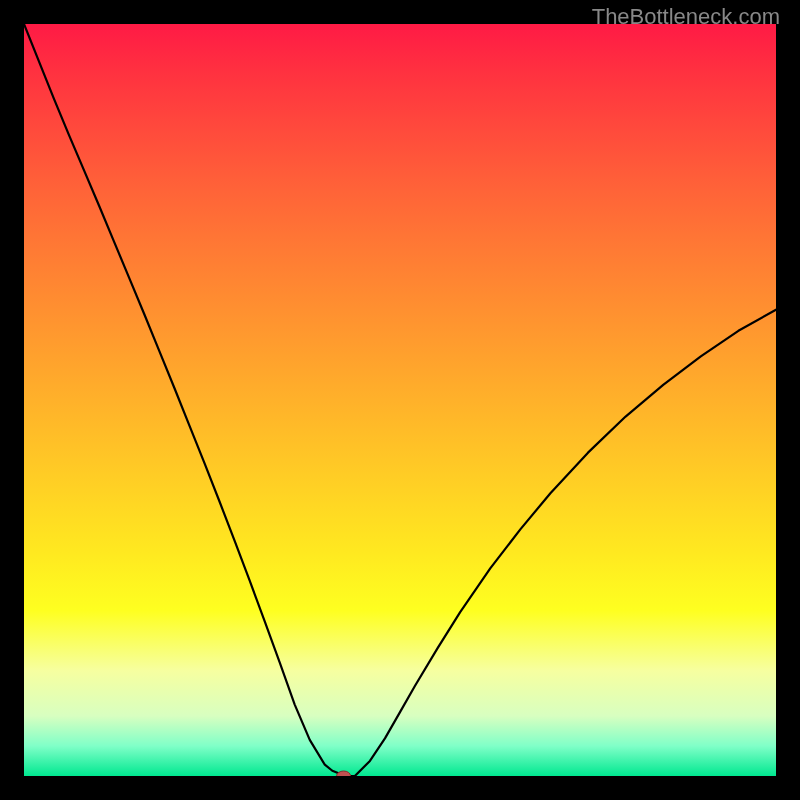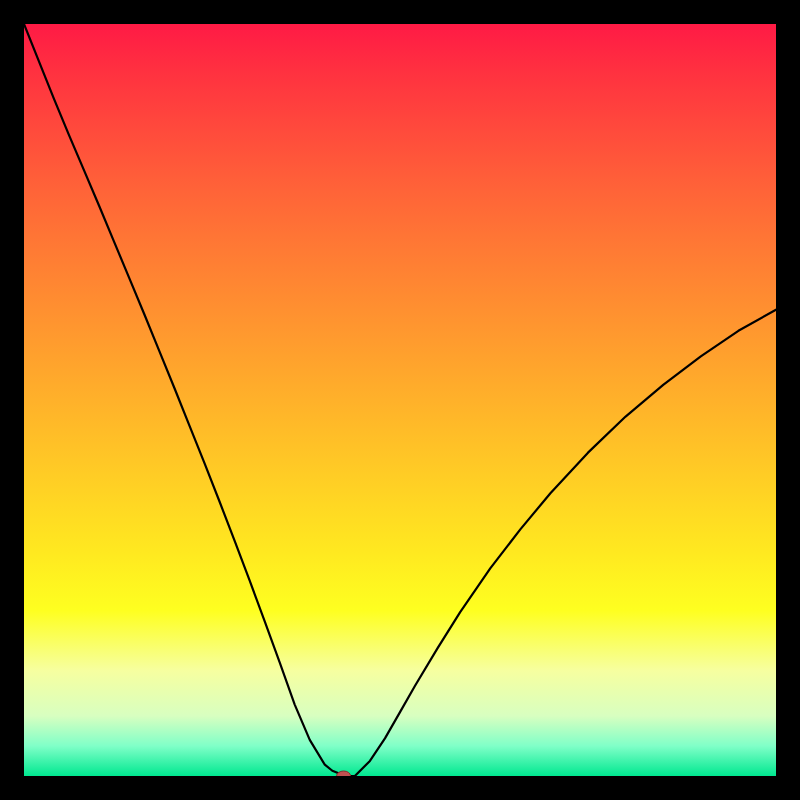--- a/index.html
+++ b/index.html
@@ -63,20 +63,21 @@
   .dot {
     fill: #c05050;
     stroke: #803030;
     stroke-width: 1;
   }
 </style>
 </head>
 <body>
 
 <div class="frame">
+  <div class="watermark">TheBottleneck.com</div>
   <div class="plot">
     <div class="gradient-bg"></div>
     <svg class="curve" viewBox="0 0 752 752" preserveAspectRatio="none">
       <path id="curve-path" fill="none" stroke="#000" stroke-width="2.2" stroke-linejoin="round" stroke-linecap="round" d="M0.00 0.00 L15.04 37.60 L30.08 75.20 L45.12 111.30 L60.16 146.64 L75.20 181.98 L90.24 218.08 L105.28 254.18 L120.32 290.27 L135.36 327.12 L150.40 363.97 L165.44 401.57 L180.48 439.17 L195.52 477.52 L210.56 516.62 L225.60 556.48 L240.64 597.09 L255.68 638.45 L270.72 680.56 L285.76 715.90 L300.80 740.72 L308.32 746.74 L315.84 749.74 L319.60 752.00 L323.36 752.00 L330.88 752.00 L345.92 736.96 L360.96 714.40 L376.00 688.08 L391.04 661.76 L413.60 624.16 L436.16 588.06 L466.24 544.45 L496.32 505.34 L526.40 469.25 L564.00 428.64 L601.60 392.54 L639.20 360.96 L676.80 332.38 L714.40 306.82 L752.00 285.76"></path>
       <ellipse id="marker-dot" class="dot" rx="7" ry="5" cx="319.60" cy="752.00"></ellipse>
     </svg>
   </div>
 </div>
 
 </body></html>

